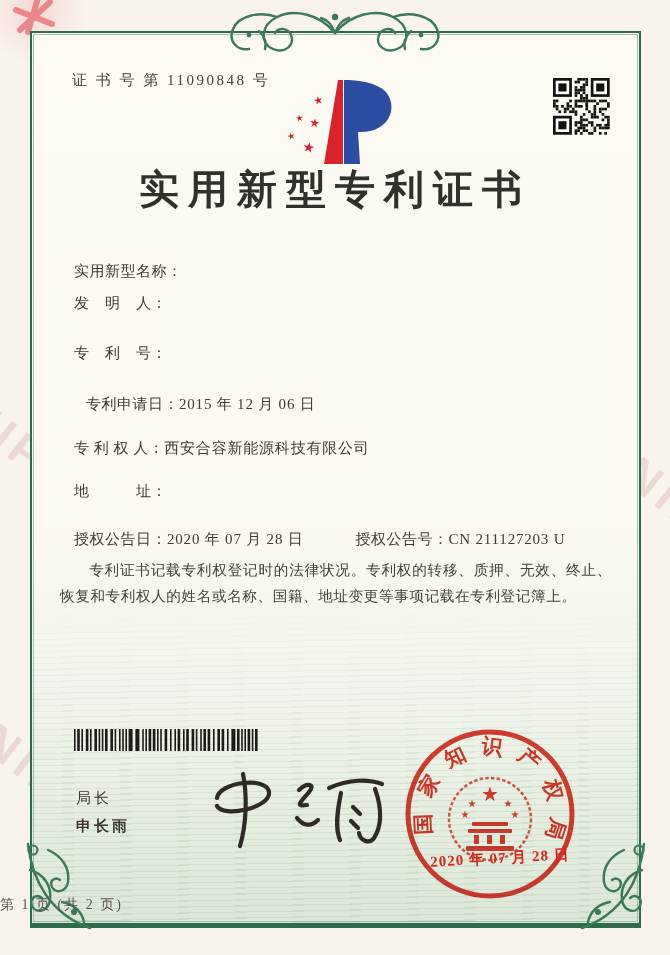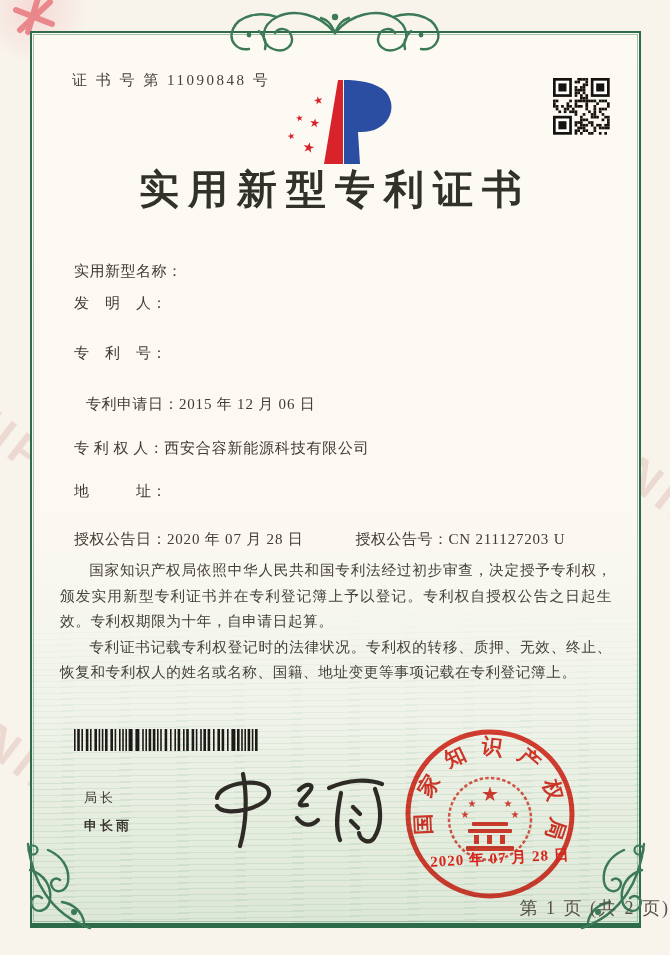--- a/index.html
+++ b/index.html
@@ -51,31 +51,31 @@
   .fgap{display:inline-block;width:52px;}
   
   .paras{
     position:absolute;left:60px;top:558px;width:552px;
     font-size:14.6px;line-height:25.5px;letter-spacing:0.6px;color:#46403a;
     text-align:justify;
   }
   .paras p{margin:0;text-indent:2em;}
   
   .barcode{left:74px;top:729px;width:185px;height:22px;}
-  .director{left:84px;font-size:13px;letter-spacing:3px;color:#3b3831;}
+  .director{left:76px;font-size:15px;letter-spacing:3px;color:#3b3831;}
   .sig{left:183px;top:760px;}
   .seal{left:402px;top:726px;width:176px;height:176px;mix-blend-mode:multiply;}
   .seal-date{
     left:420px;top:849px;width:160px;text-align:center;
     color:#d8251c;font-weight:bold;font-size:15px;letter-spacing:1px;
     transform:rotate(-3deg);
   }
   .footer{
-    left:0;right:0;top:896px;text-align:right;
-    font-size:18px;letter-spacing:2px;color:#57524a;
+    left:0;right:0;top:896px;text-align:left;
+    font-size:14px;letter-spacing:2px;color:#57524a;
   }
   
   .orn-top{left:215px;top:5px;}
   .orn-bl{left:22px;top:840px;}
   .orn-br{left:578px;top:840px;transform:scaleX(-1);}
   .corner-mark{left:8px;top:-4px;}
   svg text.star{font-family:"DejaVu Sans",sans-serif;}
   .seal-ring-text{font-family:"Liberation Serif","DejaVu Serif",serif;font-weight:bold;}
 </style>
 </head>
@@ -308,21 +308,20 @@
 </div>
 <div class="field" style="top:528px;">
   <span class="flabel">授权公告日：</span>
   <span class="fvalue">2020 年 07 月 28 日</span>
   <span class="fgap"></span>
   <span class="flabel">授权公告号：</span>
   <span class="fvalue">CN 211127203 U</span>
 </div>
 
 <div class="paras">
-  <p>国家知识产权局依照中华人民共和国专利法经过初步审查，决定授予专利权，颁发实用新型专利证书并在专利登记簿上予以登记。专利权自授权公告之日起生效。专利权期限为十年，自申请日起算。</p>
   <p>专利证书记载专利权登记时的法律状况。专利权的转移、质押、无效、终止、恢复和专利权人的姓名或名称、国籍、地址变更等事项记载在专利登记簿上。</p>
 </div>
 
 <svg class="abs barcode" id="barcode-svg" width="185" height="22" viewBox="0 0 185 22">
     <rect x="0.0" y="0" width="1.6" height="22" fill="#1d1b18"></rect>
     <rect x="3.2" y="0" width="2.6" height="22" fill="#1d1b18"></rect>
     <rect x="7.4" y="0" width="1.6" height="22" fill="#1d1b18"></rect>
     <rect x="11.8" y="0" width="2.6" height="22" fill="#1d1b18"></rect>
     <rect x="16.0" y="0" width="1.6" height="22" fill="#1d1b18"></rect>
     <rect x="20.4" y="0" width="2.6" height="22" fill="#1d1b18"></rect>

